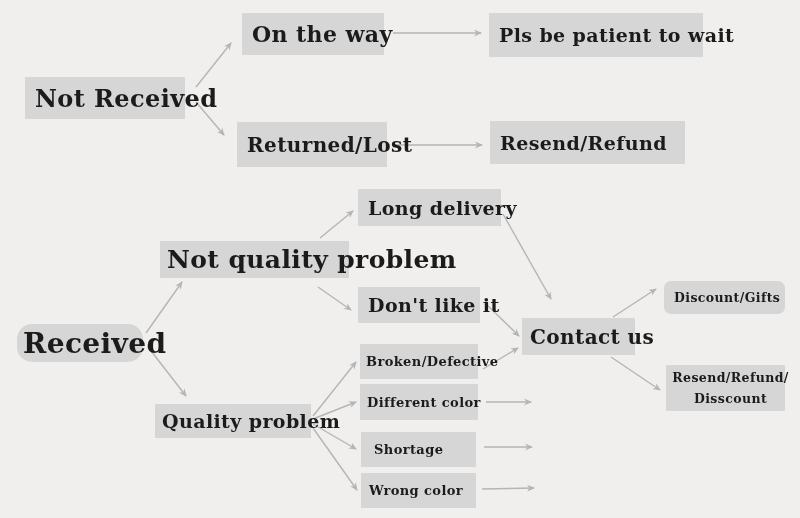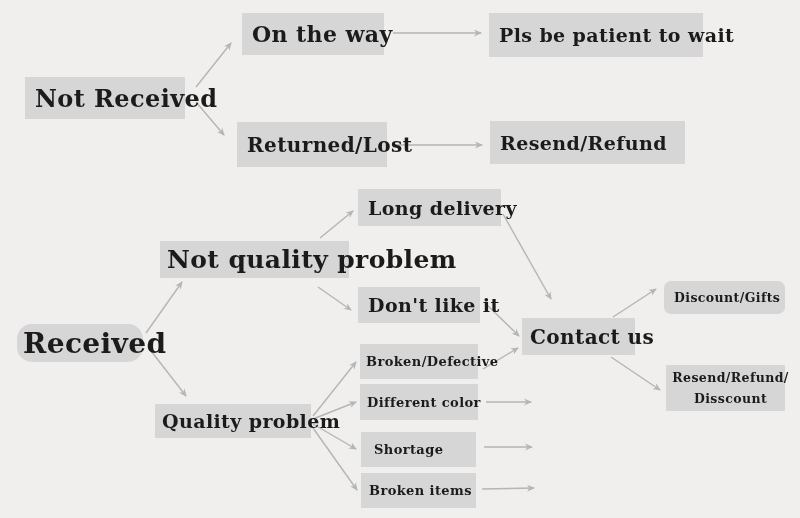--- a/index.html
+++ b/index.html
@@ -93,21 +93,21 @@
   <div class="node n-returned-lost">Returned/Lost</div>
   <div class="node n-resend-refund">Resend/Refund</div>
   <div class="node n-received">Received</div>
   <div class="node n-not-quality">Not quality problem</div>
   <div class="node n-long-delivery">Long delivery</div>
   <div class="node n-dont-like">Don't like it</div>
   <div class="node n-quality">Quality problem</div>
   <div class="node n-broken">Broken/Defective</div>
   <div class="node n-diff-color">Different color</div>
   <div class="node n-shortage">Shortage</div>
-  <div class="node n-wrong-items">Broken items</div>
+  <div class="node n-wrong-items">Wrong color</div>
   <div class="node n-contact-us">Contact us</div>
   <div class="node n-discount-gifts">Discount/Gifts</div>
   <div class="node n-resend-disc two-line">
     <span>Resend/Refund/</span>
     <span>Disscount</span>
   </div>
 
 </div>
 
 </body></html>

